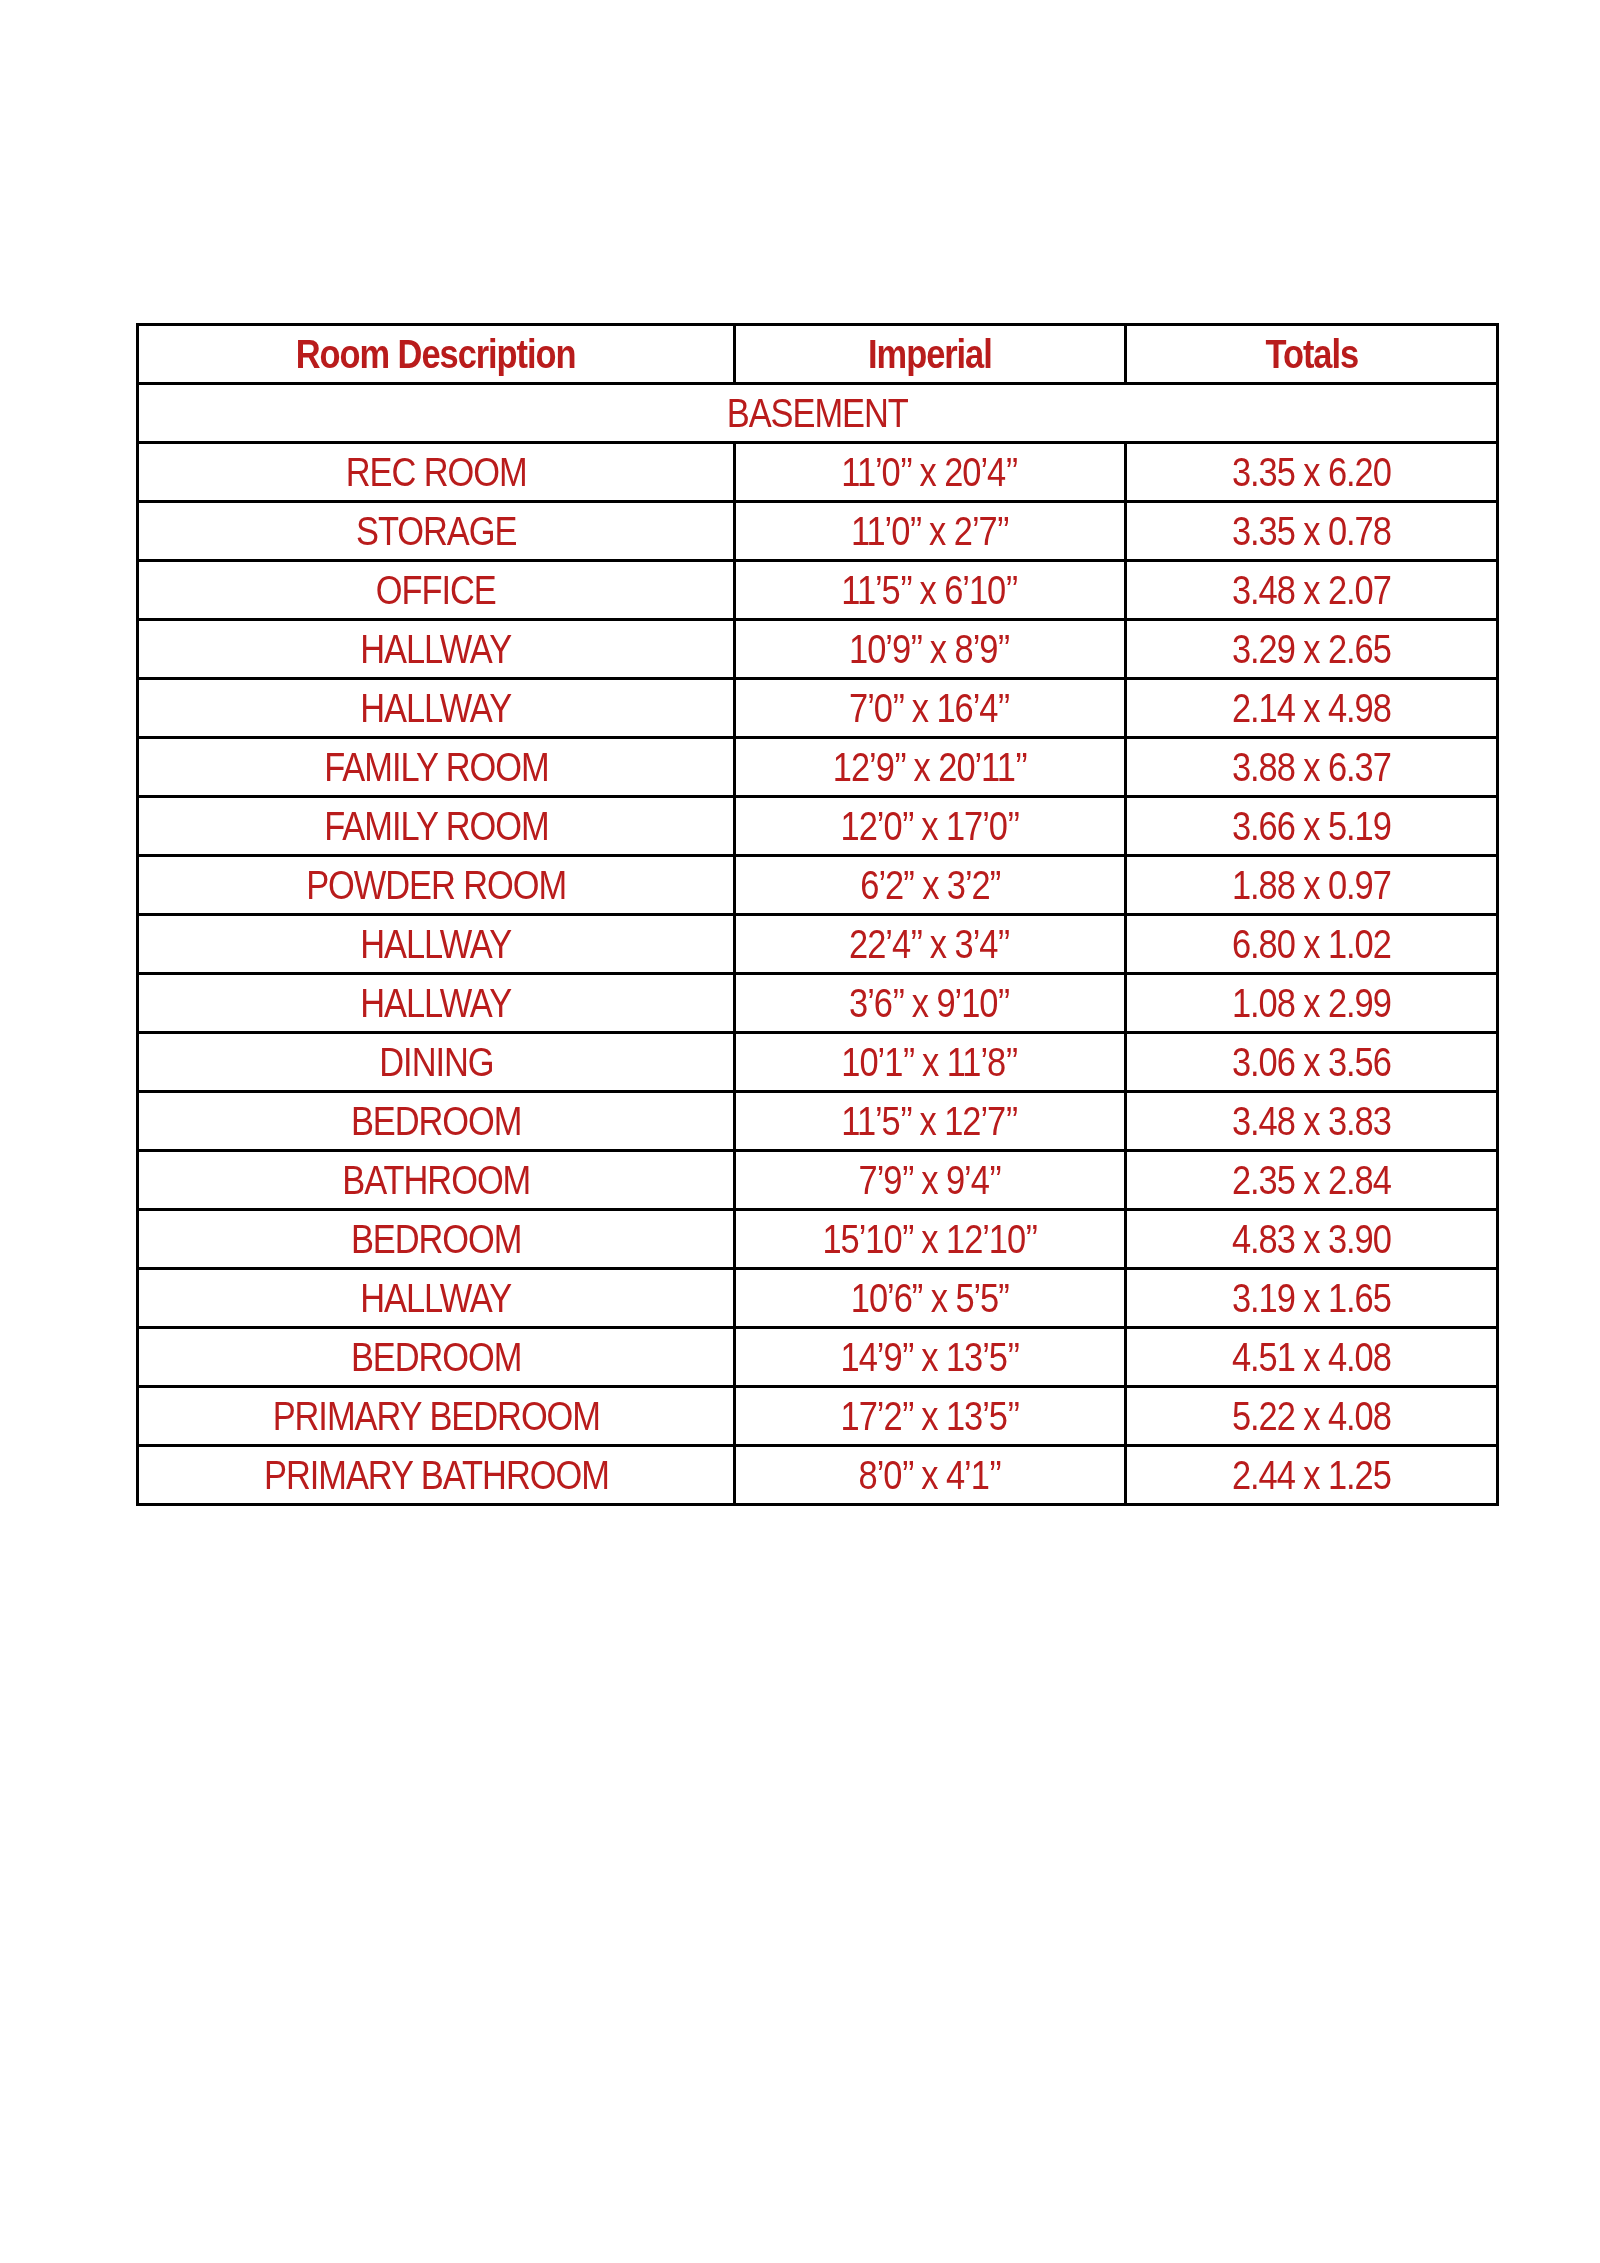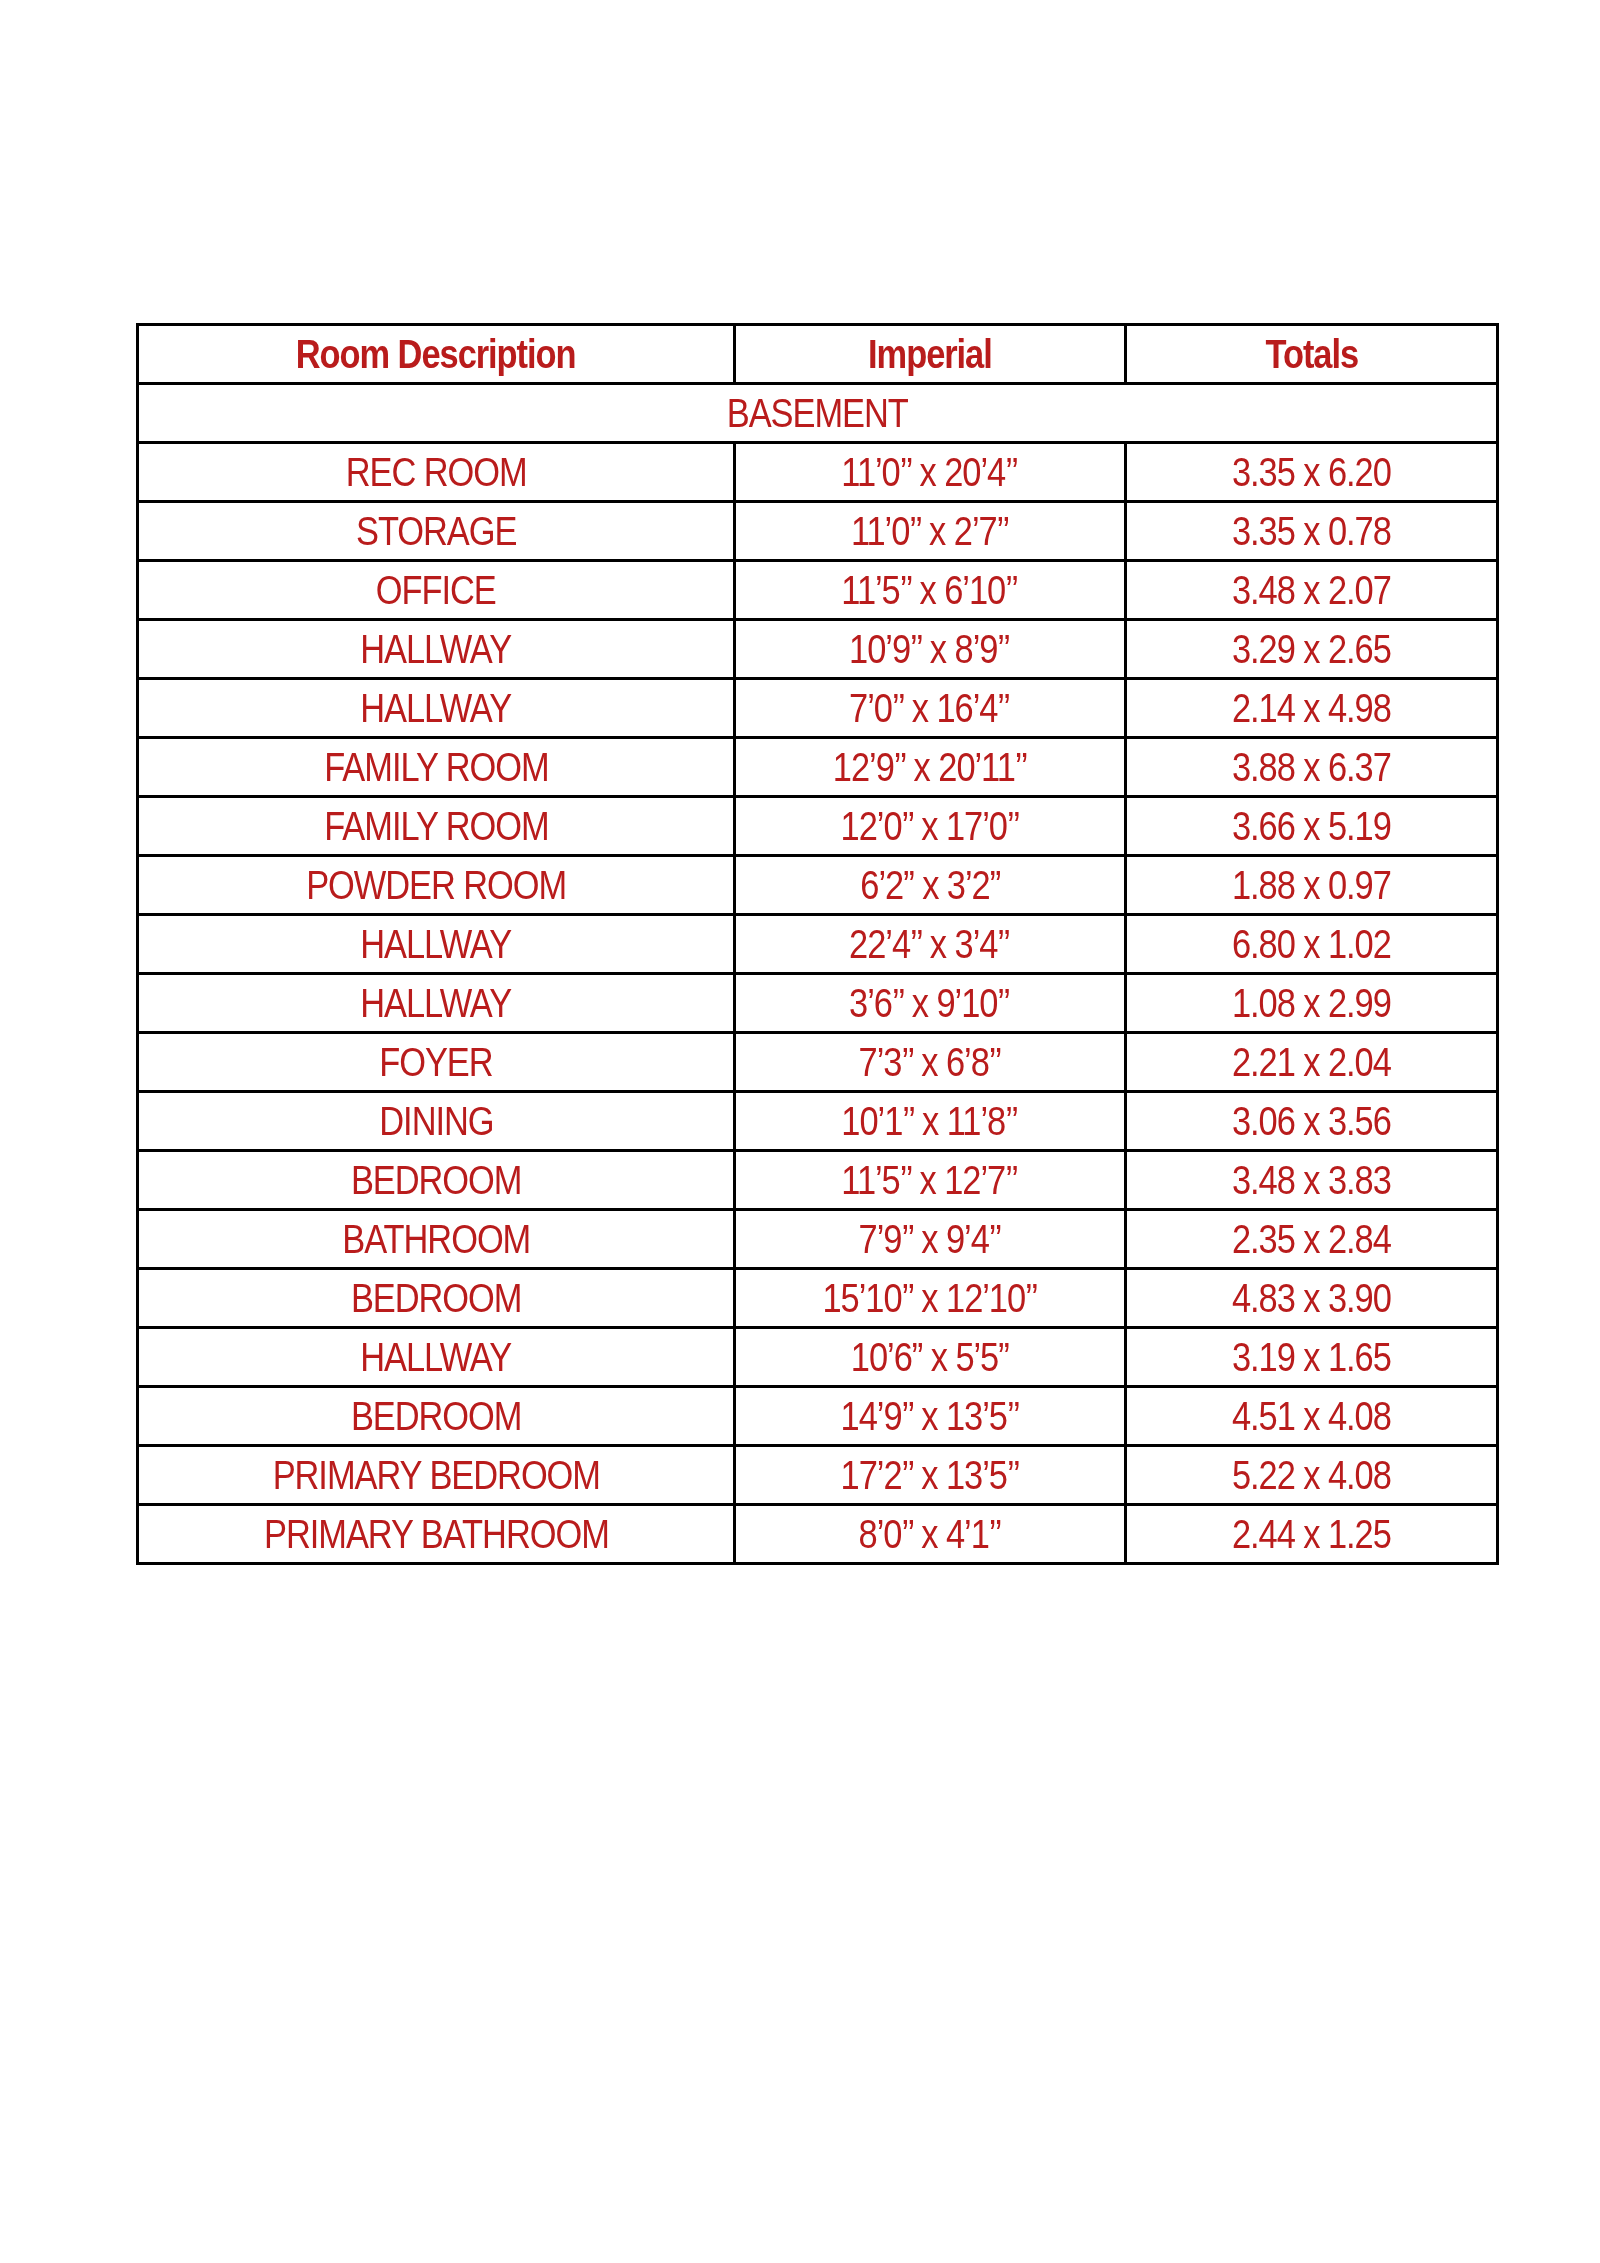--- a/index.html
+++ b/index.html
@@ -98,25 +98,20 @@
         <td><span class="narrow">HALLWAY</span></td>
         <td><span class="narrow">22’4’’ x 3’4’’</span></td>
         <td><span class="narrow">6.80 x 1.02</span></td>
       </tr>
       <tr>
         <td><span class="narrow">HALLWAY</span></td>
         <td><span class="narrow">3’6’’ x 9’10’’</span></td>
         <td><span class="narrow">1.08 x 2.99</span></td>
       </tr>
       <tr>
-        <td><span class="narrow">FOYER</span></td>
-        <td><span class="narrow">7’3’’ x 6’8’’</span></td>
-        <td><span class="narrow">2.21 x 2.04</span></td>
-      </tr>
-      <tr>
         <td><span class="narrow">DINING</span></td>
         <td><span class="narrow">10’1’’ x 11’8’’</span></td>
         <td><span class="narrow">3.06 x 3.56</span></td>
       </tr>
       <tr>
         <td><span class="narrow">BEDROOM</span></td>
         <td><span class="narrow">11’5’’ x 12’7’’</span></td>
         <td><span class="narrow">3.48 x 3.83</span></td>
       </tr>
       <tr>

